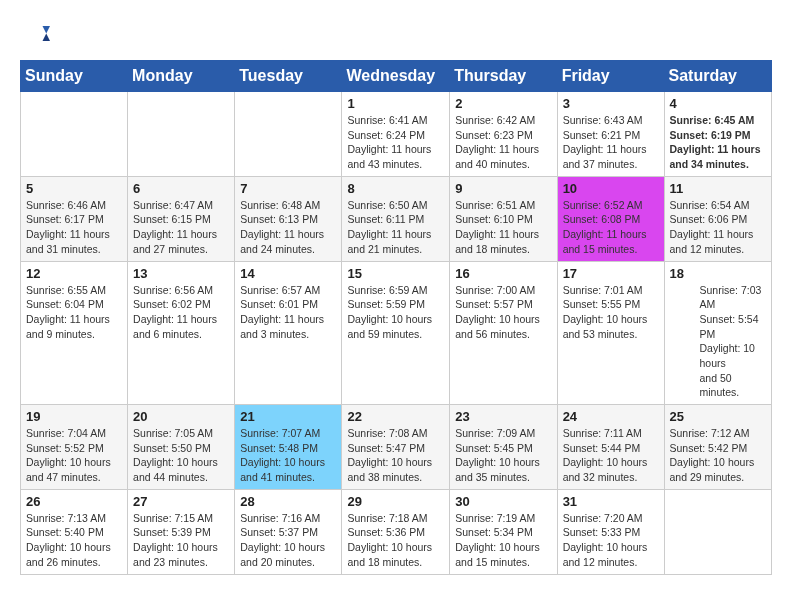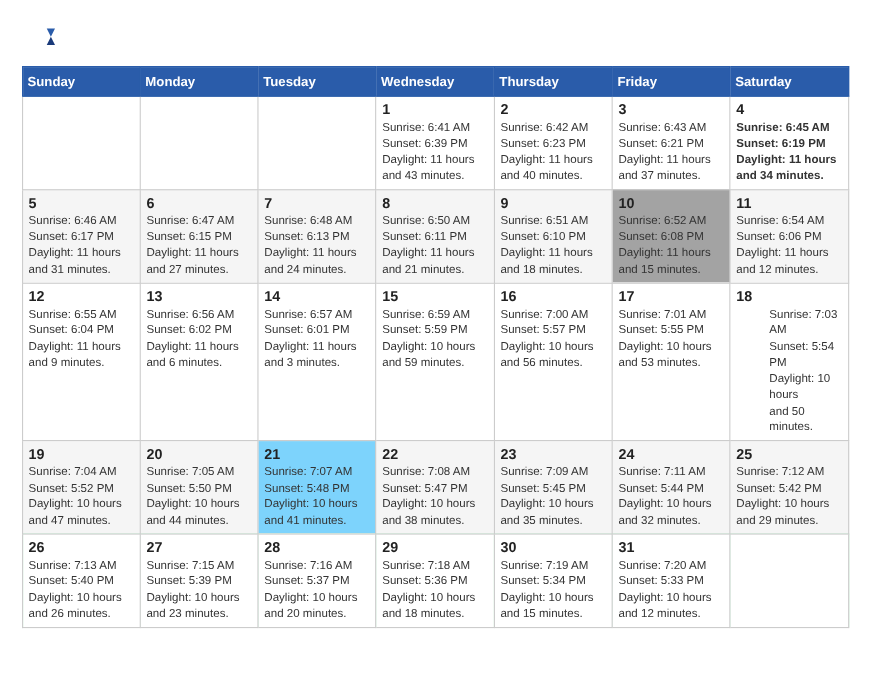--- a/index.html
+++ b/index.html
@@ -49,21 +49,21 @@
     .calendar {
       width: 100%;
       border-collapse: collapse;
       font-size: 11px;
     }
     .calendar th {
       background: #2a5caa;
       color: #fff;
       padding: 6px 4px;
       text-align: left;
-      font-size: 12px;
+      font-size: 16px;
       border: 1px solid #2a5caa;
     }
     .calendar td {
       border: 1px solid #ccc;
       vertical-align: top;
       padding: 4px 5px;
       width: 108px;
       min-height: 80px;
       background: #fff;
     }
@@ -119,21 +119,21 @@
       </tr>
   </thead>
   <tbody id="calendar-body">
   <tr style="background: rgb(255, 255, 255);">
         <td class="empty-cell"></td>
         <td class="empty-cell"></td>
         <td class="empty-cell"></td>
         <td>
           <span class="day-number">1</span>
           <div class="day-info" style="white-space: pre-line;">Sunrise: 6:41 AM
-Sunset: 6:39 PM
+Sunset: 6:24 PM
 Daylight: 11 hours
 and 43 minutes.</div>
         </td>
         <td>
           <span class="day-number">2</span>
           <div class="day-info" style="white-space: pre-line;">Sunrise: 6:42 AM
 Sunset: 6:23 PM
 Daylight: 11 hours
 and 40 minutes.</div>
         </td>
@@ -181,21 +181,21 @@
 Daylight: 11 hours
 and 21 minutes.</div>
         </td>
         <td style="background: rgb(245, 245, 245);">
           <span class="day-number">9</span>
           <div class="day-info" style="white-space: pre-line;">Sunrise: 6:51 AM
 Sunset: 6:10 PM
 Daylight: 11 hours
 and 18 minutes.</div>
         </td>
-        <td style="background: #a3a3a3;">
+        <td style="background: #d946ef;">
           <span class="day-number">10</span>
           <div class="day-info" style="white-space: pre-line;">Sunrise: 6:52 AM
 Sunset: 6:08 PM
 Daylight: 11 hours
 and 15 minutes.</div>
         </td>
         <td style="background: rgb(245, 245, 245); margin-top: 24px;">
           <span class="day-number">11</span>
           <div class="day-info" style="white-space: pre-line;">Sunrise: 6:54 AM
 Sunset: 6:06 PM

